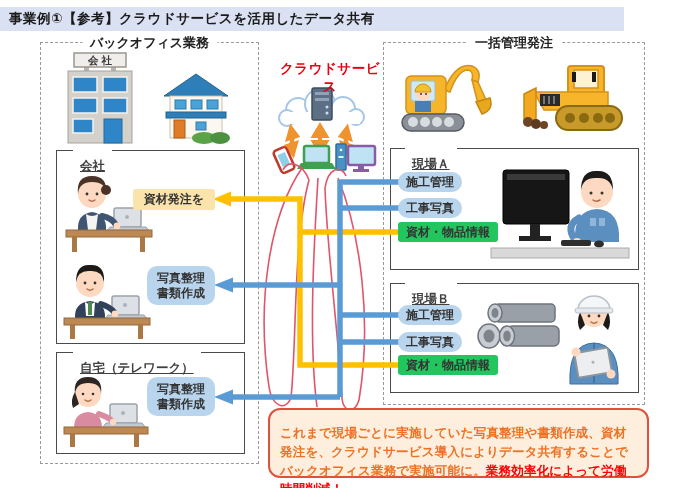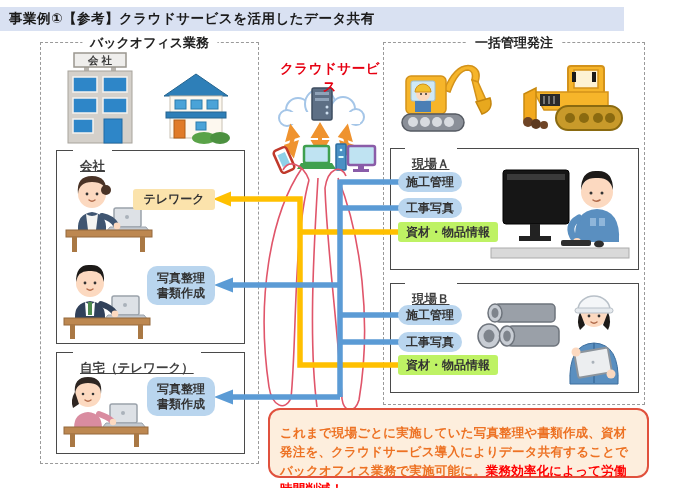--- a/index.html
+++ b/index.html
@@ -25,21 +25,21 @@
     position:absolute;top:-9px;left:16px;background:#fff;padding:16px 7px;
     font-size:12.5px;font-weight:bold;white-space:nowrap;color:#404040;text-decoration:underline;
   }
   
   .tag{
     position:absolute;display:flex;flex-direction:column;align-items:center;justify-content:center;
     font-size:12px;font-weight:bold;color:#333;text-align:center;line-height:1.25;z-index:6;
     white-space:nowrap;
   }
   .tag-blue{background:#b9d5ee;border-radius:10px;}
-  .tag-yellow{background:#bef264;border-radius:3px;}
+  .tag-yellow{background:#22c55e;border-radius:3px;}
   .tag-orange{background:#fbe3ac;border-radius:3px;}
   
   .cloud-label{
     position:absolute;left:266px;top:60px;width:112px;text-align:center;
     font-size:13.5px;font-weight:bold;color:#e60012;z-index:4;letter-spacing:.5px;margin-left:8px;
   }
   .illus{position:absolute;z-index:2;}
   .lines{position:absolute;left:0;top:0;z-index:5;pointer-events:none;}
   
   .notebox{
@@ -322,21 +322,21 @@
     </g>
 
     <g>
       <path d="M340,182 H399 M340,208 H399 M340,315 H399 M340,342 H399 M340,179.5 V397 M340,285 H230 M340,397 H230" stroke="#5b9bd5" stroke-width="5.5" fill="none"></path>
       <polygon points="233,277.5 233,292.5 214,285" fill="#5b9bd5"></polygon>
       <polygon points="233,389.5 233,404.5 214,397" fill="#5b9bd5"></polygon>
     </g>
   </svg>
 
   <div class="tag tag-orange" style="left:133px;top:189px;width:82px;height:21px;">
-    <span>テレワーク</span>
+    <span>資材発注を</span>
   </div>
 
   <div class="tag tag-blue" style="left:147px;top:266px;width:68px;height:39px;">
     <span>写真整理</span>
     <span>書類作成</span>
   </div>
 
   <div class="tag tag-blue" style="left:147px;top:377px;width:68px;height:39px;">
     <span>写真整理</span>
     <span>書類作成</span>

